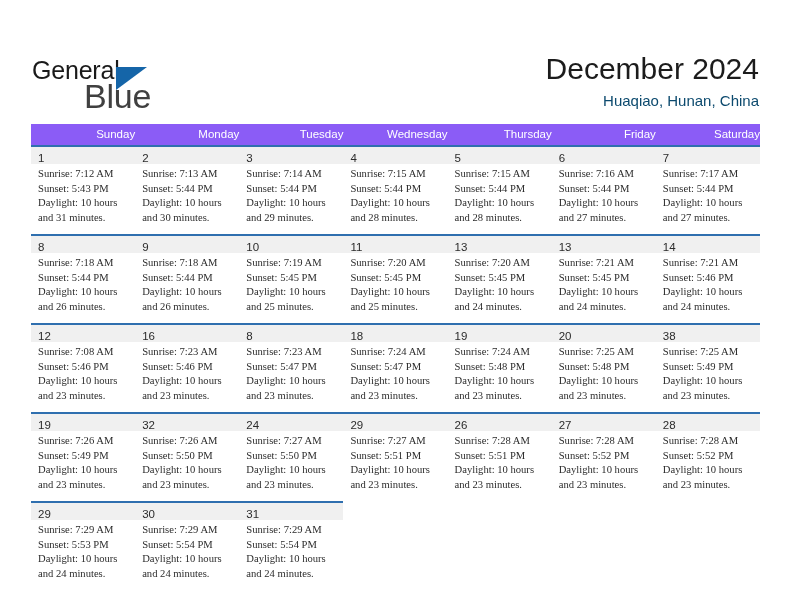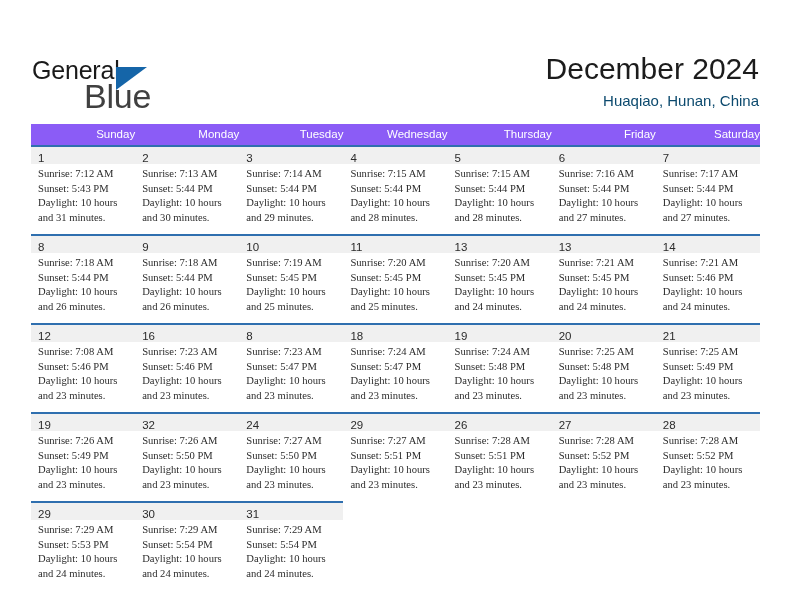--- a/index.html
+++ b/index.html
@@ -399,21 +399,21 @@
               <div class="cell-body">
                 <div class="cell-line">Sunrise: 7:25 AM</div>
                 <div class="cell-line">Sunset: 5:48 PM</div>
                 <div class="cell-line">Daylight: 10 hours</div>
                 <div class="cell-line">and 23 minutes.</div>
               </div>
             </div>
           </td>
           <td>
             <div class="cell">
-              <div class="daynum-band"><span class="daynum">21</span></div>
+              <div class="daynum-band"><span class="daynum">38</span></div>
               <div class="cell-body">
                 <div class="cell-line">Sunrise: 7:25 AM</div>
                 <div class="cell-line">Sunset: 5:49 PM</div>
                 <div class="cell-line">Daylight: 10 hours</div>
                 <div class="cell-line">and 23 minutes.</div>
               </div>
             </div>
           </td>
         </tr>
         <tr>

